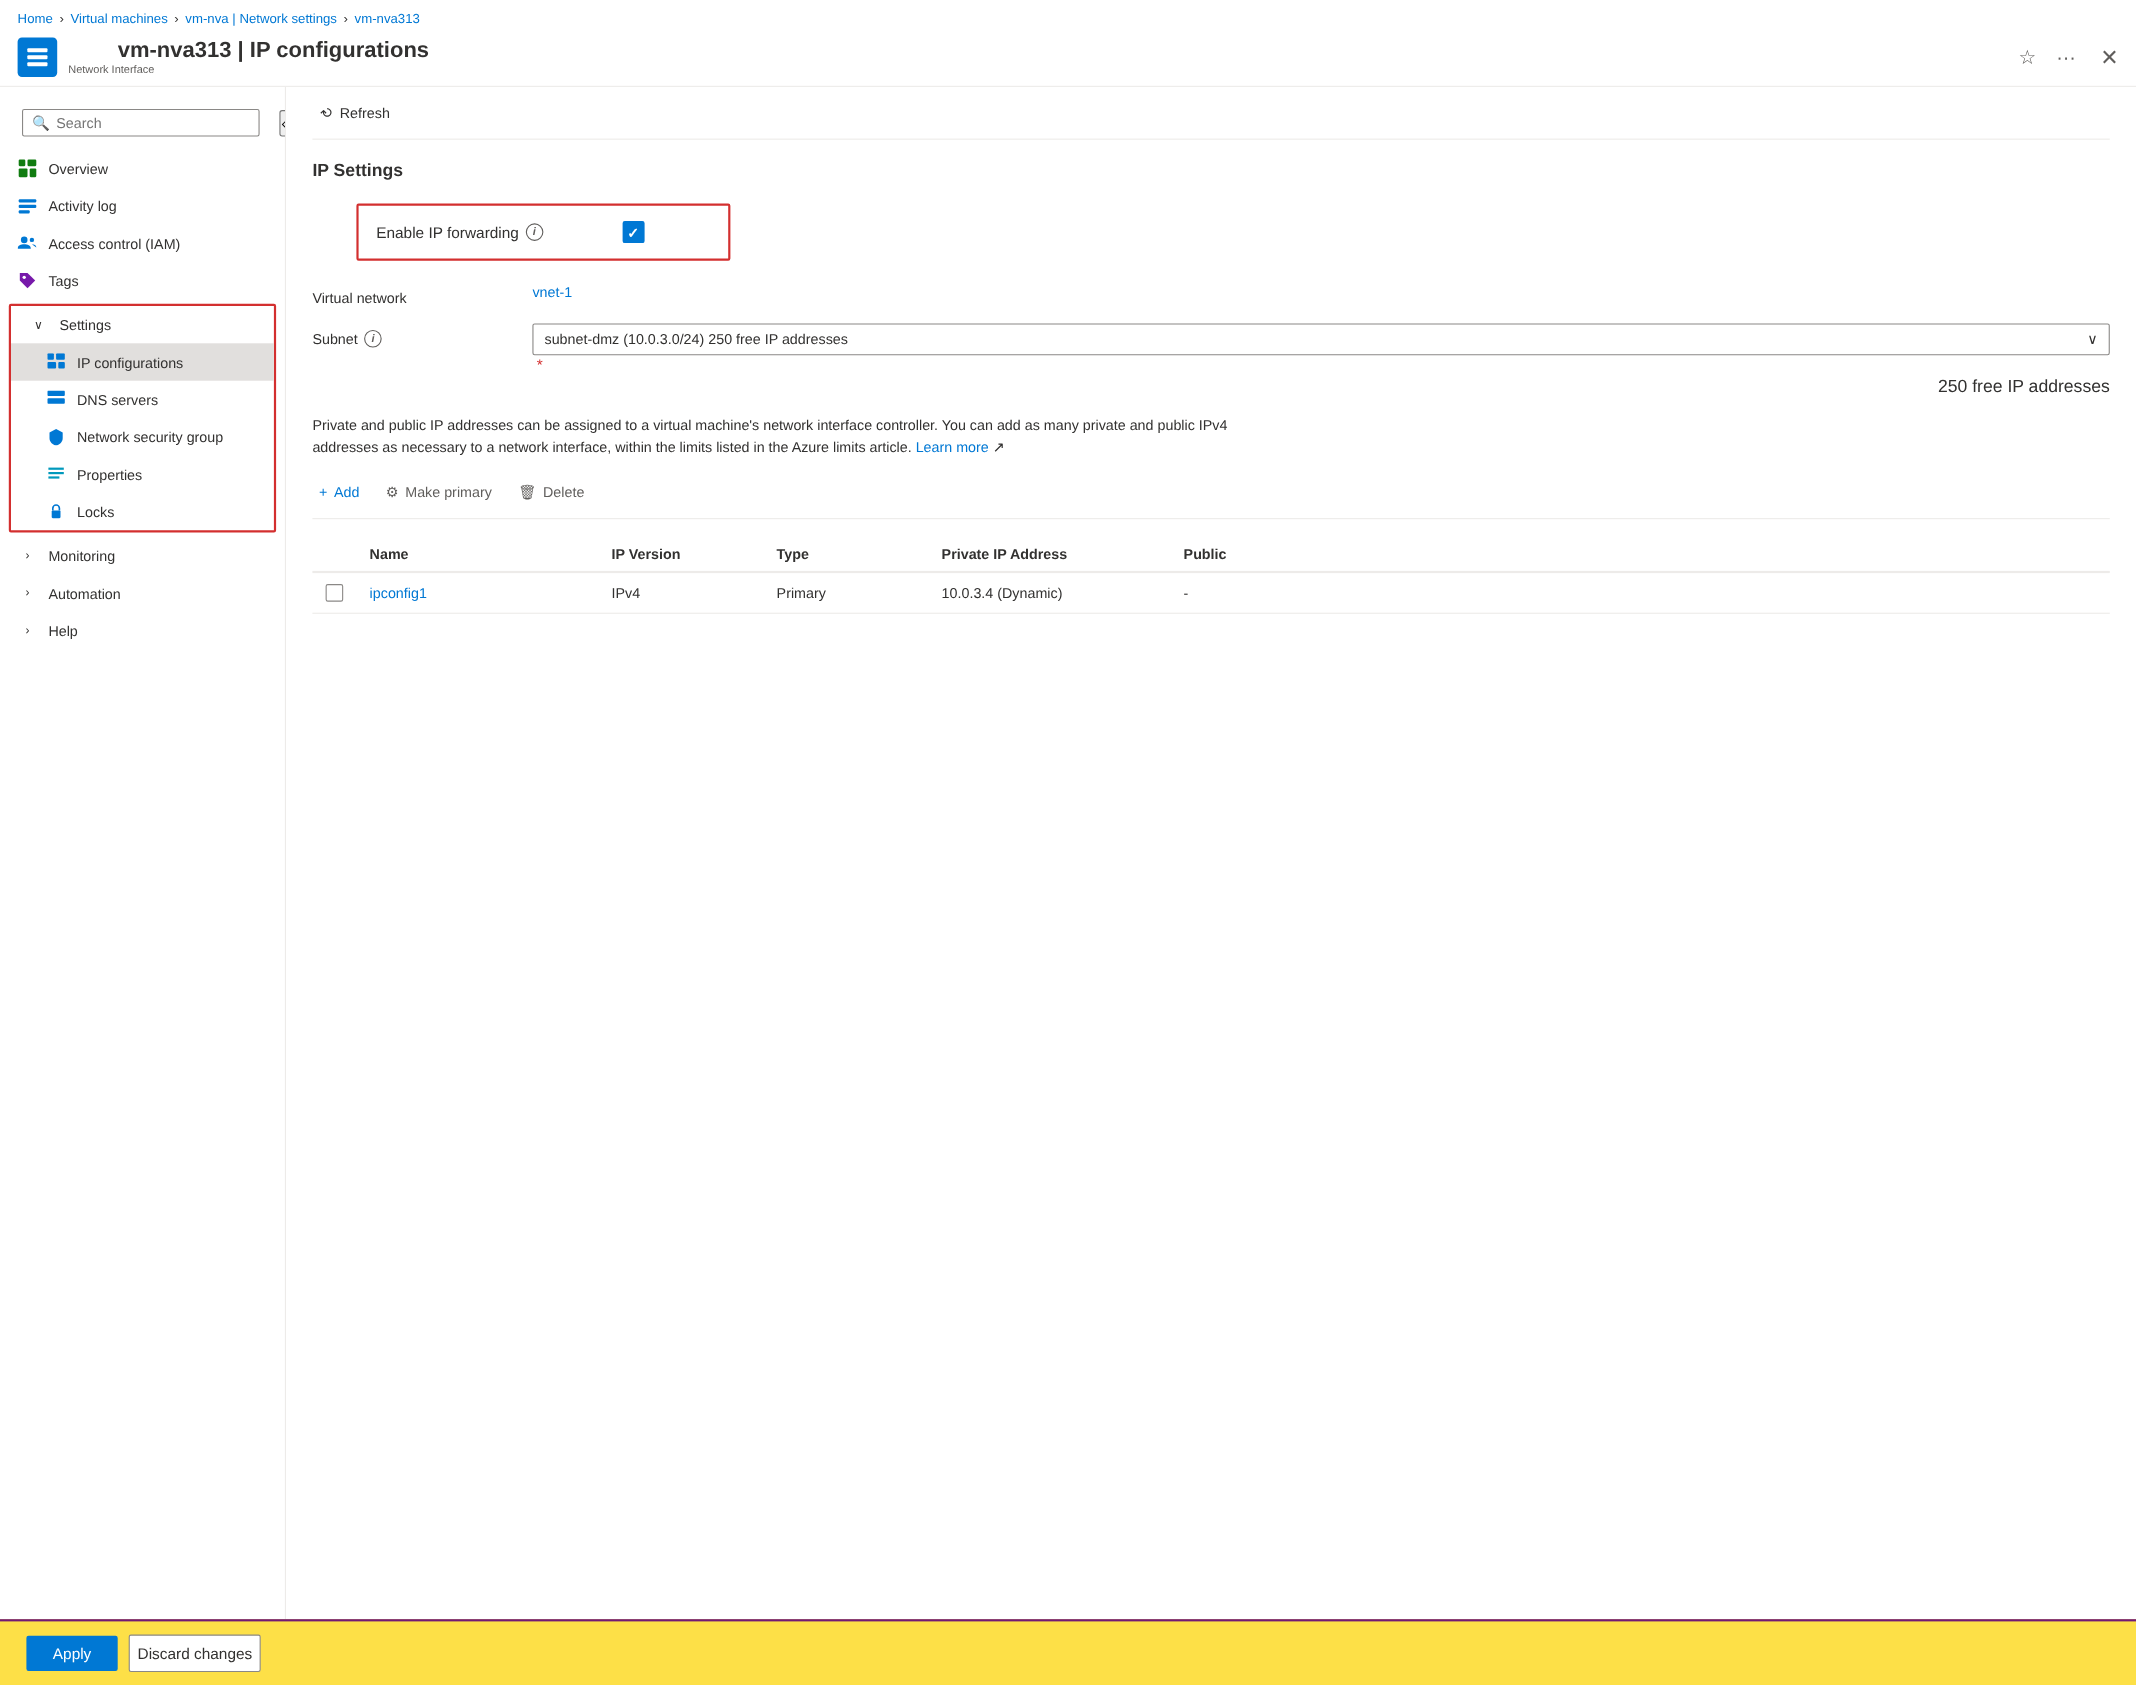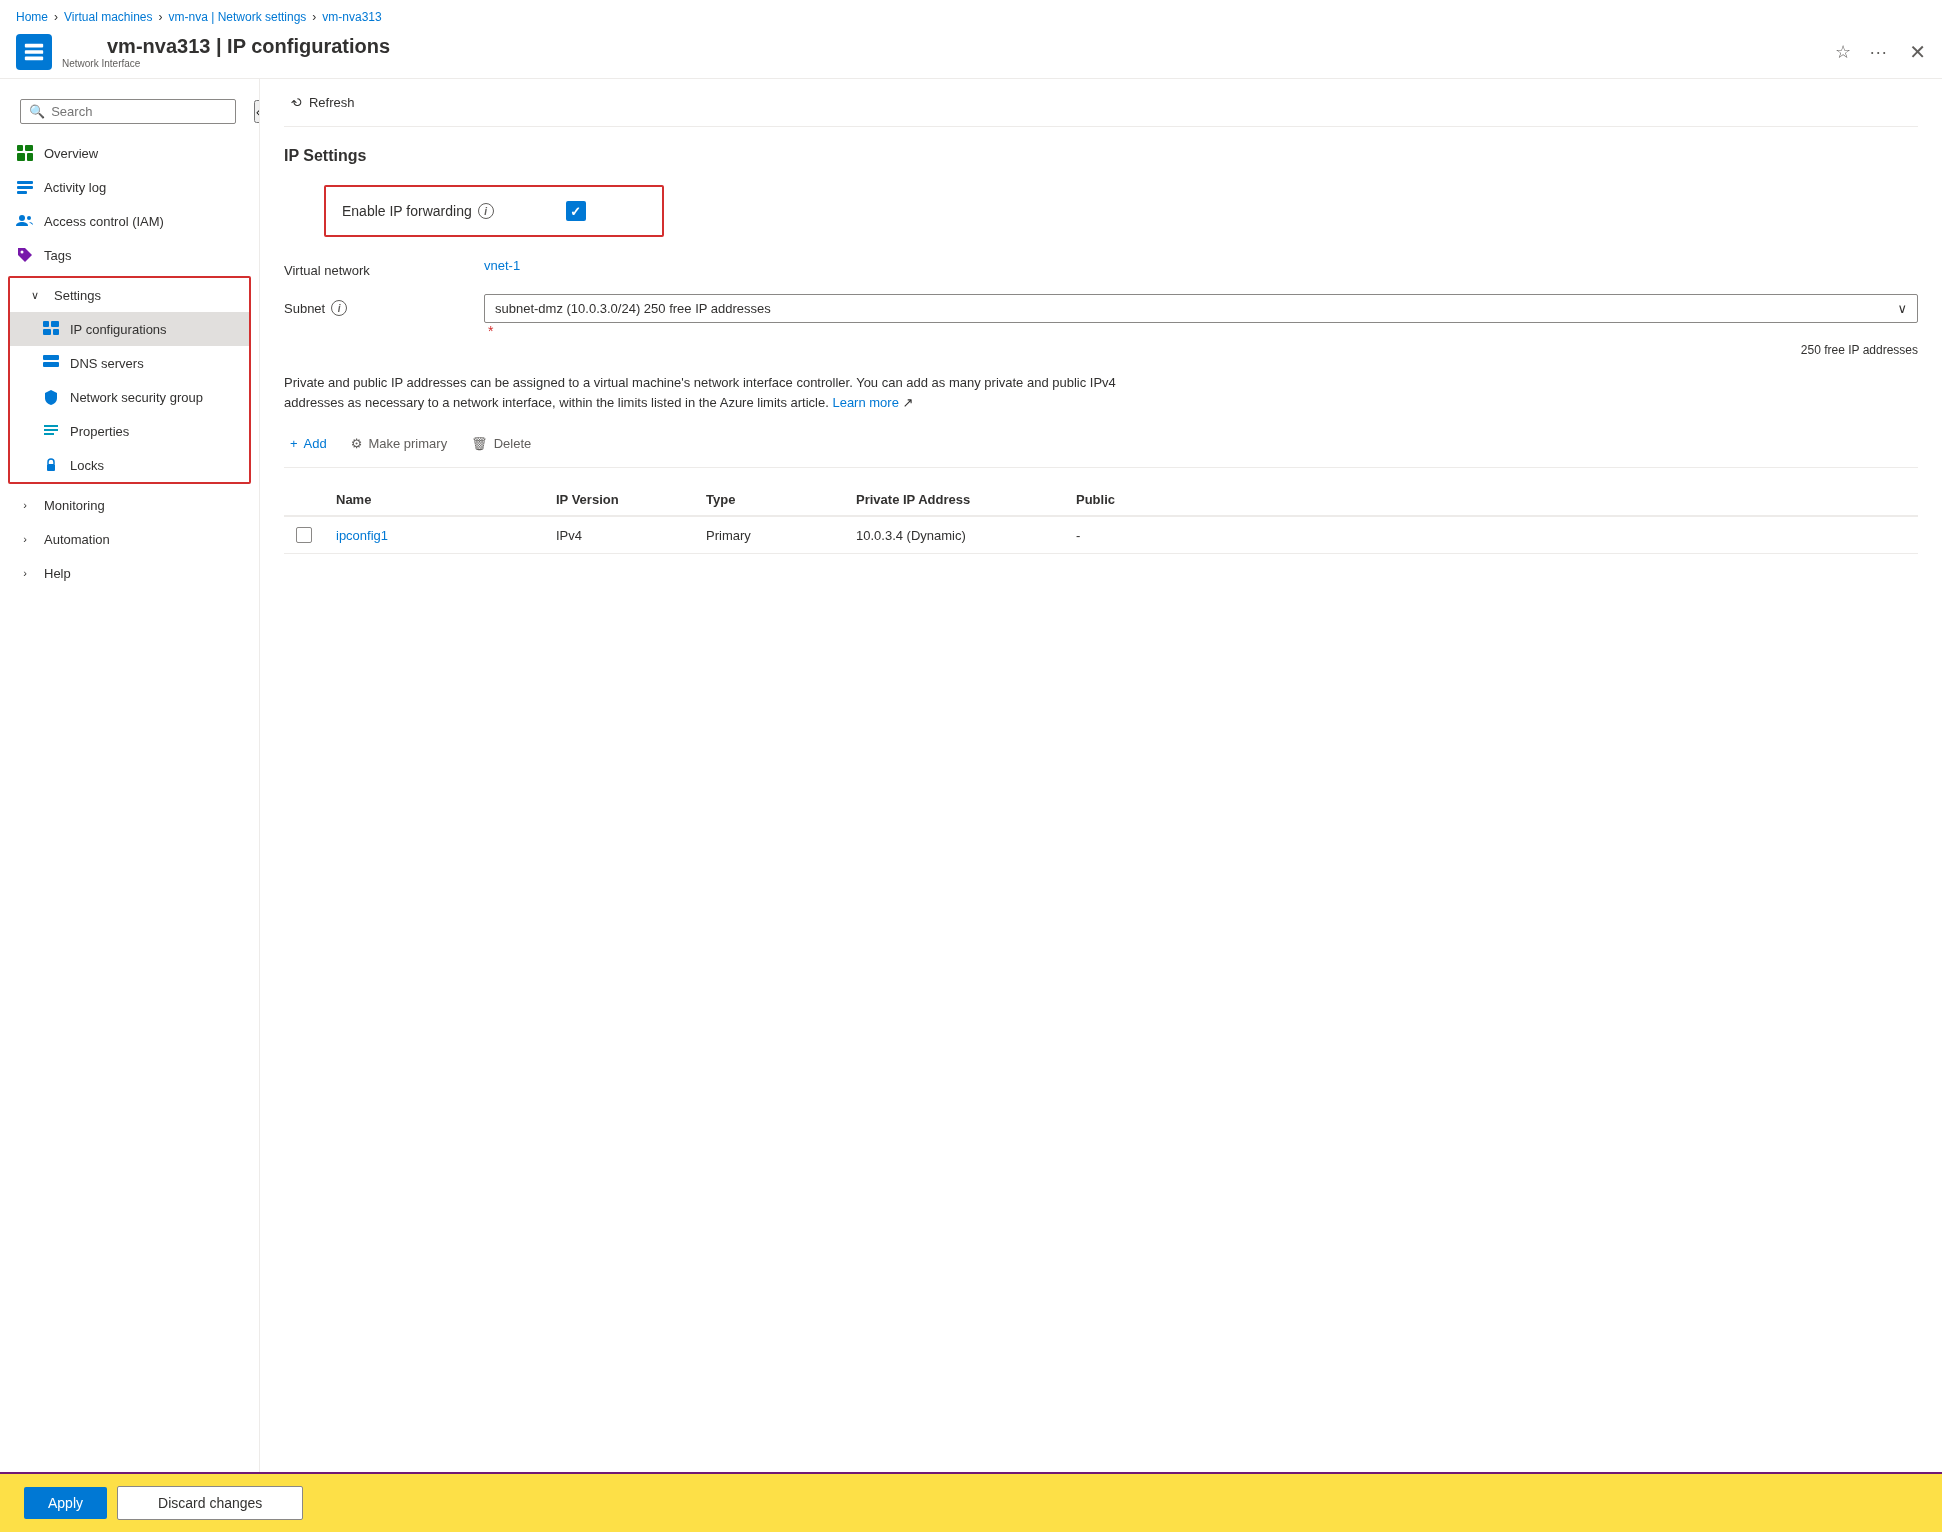--- a/index.html
+++ b/index.html
@@ -59,21 +59,21 @@
     
     .form-row { display: flex; align-items: flex-start; margin-bottom: 16px; }
     .form-label { width: 200px; font-size: 13px; color: #323130; padding-top: 6px; display: flex; align-items: center; gap: 6px; flex-shrink: 0; }
     .form-value { flex: 1; }
     .form-value a { color: #0078d4; text-decoration: none; font-size: 13px; }
 
     .dropdown-select { display: flex; align-items: center; border: 1px solid #8a8886; border-radius: 2px; padding: 6px 10px; background: #fff; cursor: pointer; min-width: 500px; justify-content: space-between; }
     .dropdown-select span { font-size: 13px; color: #323130; }
     .dropdown-arrow { color: #323130; font-size: 12px; }
     .required-star { color: #d32f2f; margin-left: 4px; }
-    .free-ip-note { font-size: 12px; color: #323130; text-align: right; margin-top: 4px; }
+    .free-ip-note { font-size: 16px; color: #323130; text-align: right; margin-top: 4px; }
 
     
     .description { font-size: 13px; color: #323130; line-height: 1.5; margin-bottom: 20px; max-width: 850px; }
     .description a { color: #0078d4; text-decoration: none; }
 
     
     .action-bar { display: flex; align-items: center; gap: 12px; margin-bottom: 16px; padding-bottom: 12px; border-bottom: 1px solid #edebe9; }
     .action-bar button { display: flex; align-items: center; gap: 6px; background: none; border: none; cursor: pointer; color: #605e5c; font-size: 13px; padding: 4px 6px; }
     .action-bar button.primary-action { color: #0078d4; }
 
@@ -82,21 +82,21 @@
     .table-header { display: grid; grid-template-columns: 40px 220px 150px 150px 220px 100px; gap: 0; border-bottom: 2px solid #edebe9; }
     .table-header-cell { font-size: 13px; font-weight: 700; color: #323130; padding: 8px 12px; }
     .table-row { display: grid; grid-template-columns: 40px 220px 150px 150px 220px 100px; gap: 0; border-bottom: 1px solid #edebe9; align-items: center; }
     .table-cell { font-size: 13px; color: #323130; padding: 10px 12px; }
     .table-cell a { color: #0078d4; text-decoration: none; }
     .row-checkbox { width: 16px; height: 16px; border: 1.5px solid #8a8886; border-radius: 2px; cursor: pointer; flex-shrink: 0; }
 
     
     .footer { border-top: 2px solid #701a75; padding: 12px 24px; display: flex; align-items: center; gap: 10px; background: #fde047; }
     .btn-primary { background: #0078d4; color: white; border: none; padding: 8px 24px; font-size: 14px; cursor: pointer; border-radius: 2px; font-weight: 500; }
-    .btn-secondary { background: #fff; color: #323130; border: 1px solid #8a8886; padding: 8px 40px; font-size: 14px; cursor: pointer; border-radius: 2px; }
+    .btn-secondary { background: #fff; color: #323130; border: 1px solid #8a8886; padding: 8px 7px; font-size: 14px; cursor: pointer; border-radius: 2px; }
 
     
     .icon-green { color: #107c10; }
     .icon-blue { color: #0078d4; }
     .icon-purple { color: #7719aa; }
     .icon-teal { color: #0099bc; }
   </style>
 </head>
 <body>
 

